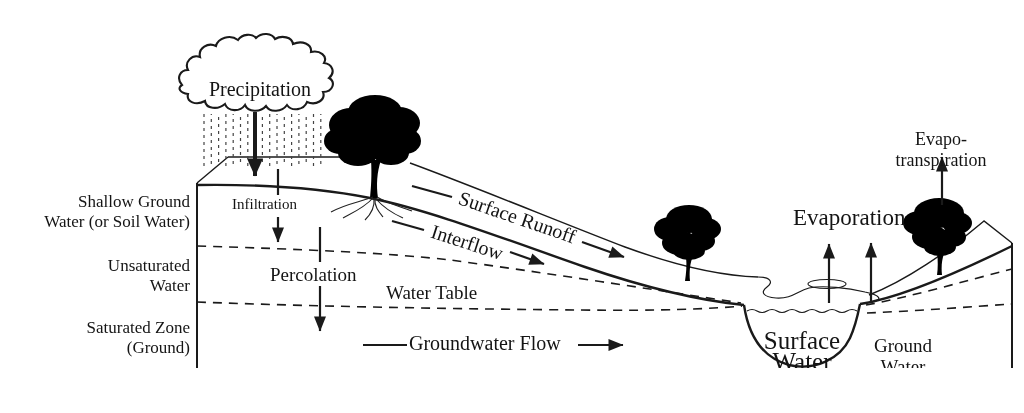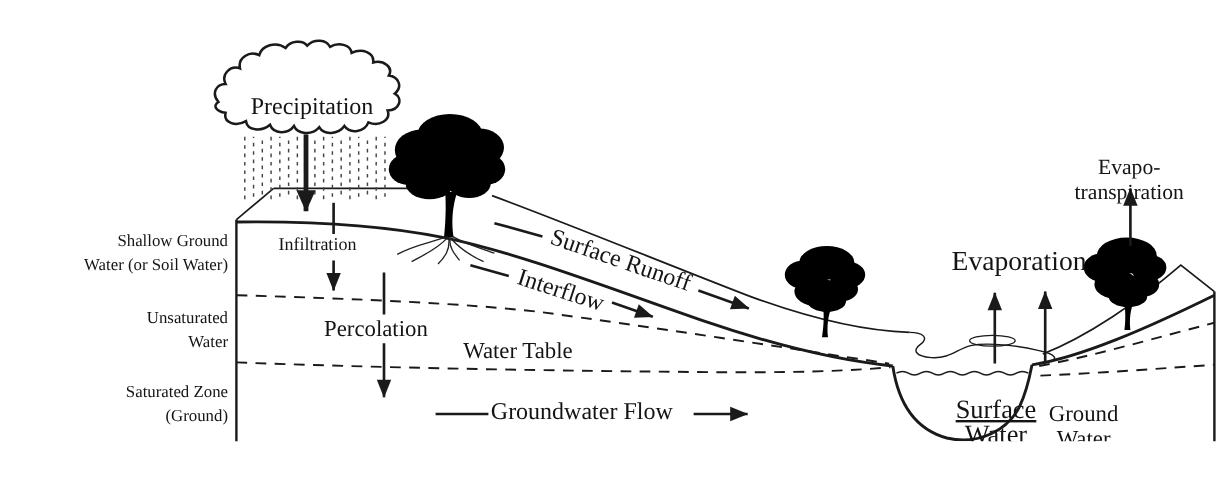--- a/index.html
+++ b/index.html
@@ -2,21 +2,21 @@
 <html><head>
 <meta charset="utf-8">
 <style>
   html,body{margin:0;padding:0;background:#fff;}
   .stage{position:relative;width:1024px;height:368px;background:#fff;overflow:hidden;
          font-family:"Liberation Serif",serif;color:#141414;}
   .gfx{position:absolute;left:0;top:0;}
   .label{position:absolute;white-space:nowrap;color:#141414;line-height:1.08;}
   .center{text-align:center;}
   .right{text-align:right;}
-  .zone{left:0;width:190px;font-size:14px;line-height:20px;}
+  .zone{left:0;width:190px;font-size:17px;line-height:20px;}
   .two{line-height:21px;margin-top:14px;}
   .rot{transform-origin:50% 50%;}
   .watermark{font-family:"DejaVu Sans",sans-serif;color:#b8b8b8;font-size:19px;
              letter-spacing:2px;transform:rotate(-1deg) skewX(-4deg);}
 </style>
 </head>
 <body>
 
 <div class="stage">
 
@@ -160,21 +160,21 @@
 
   <div class="label" style="left:232px;top:196px;font-size:15px;">Infiltration</div>
   <div class="label" style="left:270px;top:265px;font-size:19px;">Percolation</div>
 
   <div class="label center rot" style="left:437px;top:207px;width:160px;font-size:20px;transform:rotate(19deg);">Surface Runoff</div>
   <div class="label center rot" style="left:412px;top:232px;width:110px;font-size:20px;transform:rotate(18deg);">Interflow</div>
 
   <div class="label" style="left:386px;top:283px;font-size:19px;">Water Table</div>
   <div class="label" style="left:409px;top:333px;font-size:20px;text-align:center;">Groundwater Flow</div>
 
-  <div class="label center two" style="left:770px;top:316px;width:120px;font-size:22px;text-decoration:underline;">
+  <div class="label center two" style="left:742px;top:316px;width:120px;font-size:25px;">
     <div>Surface</div>
     <div>Water</div>
   </div>
   <div class="label center two" style="left:843px;top:321px;width:120px;font-size:19px;">
     <div>Ground</div>
     <div>Water</div>
   </div>
 
   <div class="label center" style="left:793px;top:206px;width:112px;font-size:23px;">Evaporation</div>
   <div class="label center two" style="left:880px;top:115px;width:122px;font-size:18px;">

